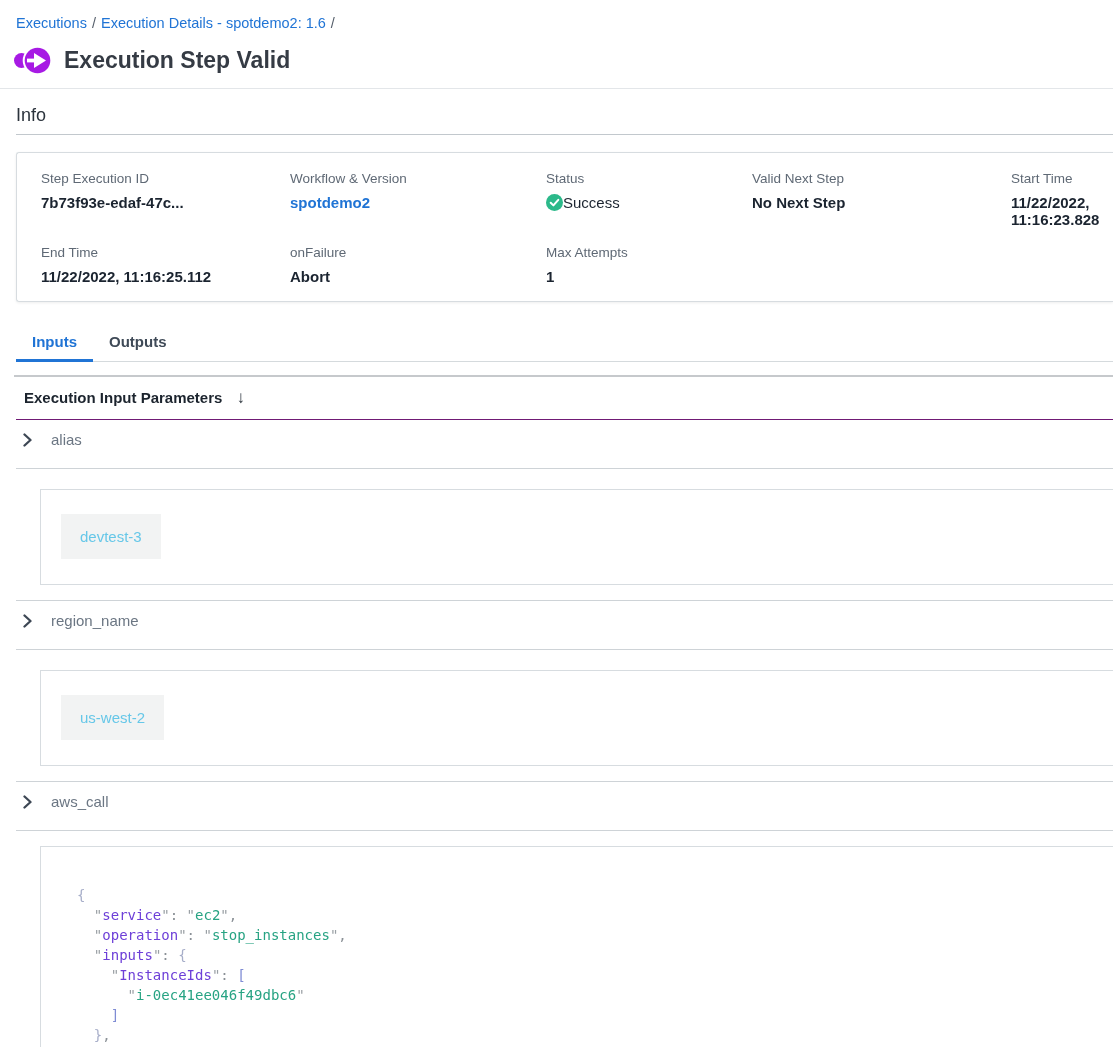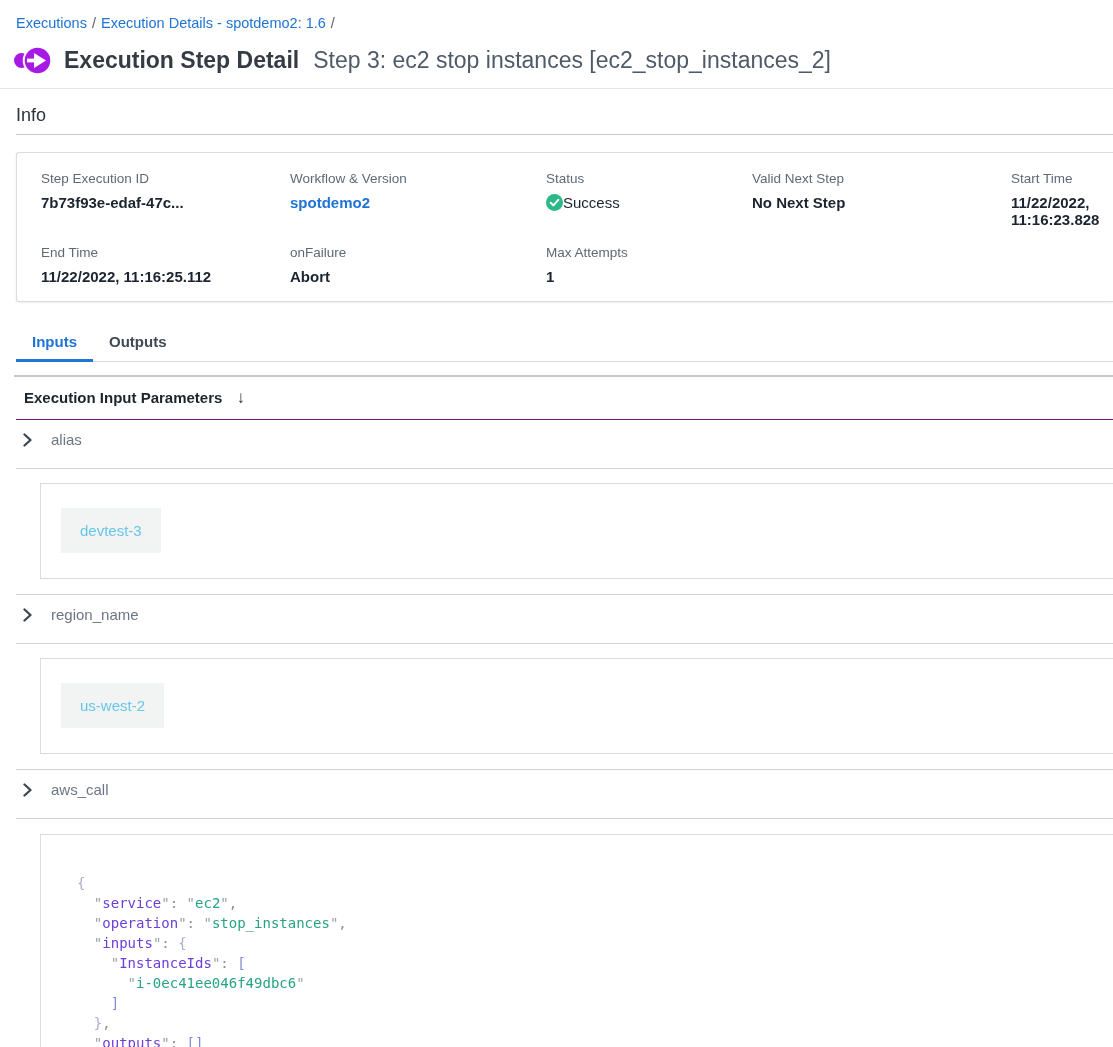--- a/index.html
+++ b/index.html
@@ -48,21 +48,21 @@
              gap:14px; border-bottom:1px solid #701a75; }
   .eip-label { font-size:15px; font-weight:700; color:#1c242e; }
   .arrow-down { font-size:17px; font-weight:700; color:#2b333c; cursor:pointer; line-height:1; }
 
   
   .param-header { margin-left:16px; padding:11px 8px 20px 6px; display:flex; align-items:center;
                   gap:18px; border-bottom:1px solid #ced3d7; cursor:pointer; }
   .param-header.bt { border-top:1px solid #ced3d7; }
   .chevron { width:11px; height:14px; flex:0 0 auto; }
   .param-label { font-size:15px; color:#6b7683; }
-  .param-box { margin:14px 0 15px 40px; width:1073px; border:1px solid #d7dce0;
+  .param-box { margin:20px 0 15px 40px; width:1073px; border:1px solid #d7dce0;
                border-right:none; padding:24px 0 24px 20px; min-height:96px; }
   .chip { display:inline-block; background:#f2f3f3; padding:14px 19px; font-size:15px;
           color:#66c7e8; cursor:pointer; }
 
   
   .code-box { margin:15px 0 0 40px; width:1073px; border:1px solid #d7dce0; border-right:none;
               padding:38px 0 20px 36px; height:280px; }
   .code-line { font-family:"DejaVu Sans Mono", monospace; font-size:14px; line-height:20px;
                white-space:pre; }
   .jw { color:#1b2430; }
@@ -81,22 +81,21 @@
 </div>
 
 <div class="title-row">
   <svg class="app-icon" viewBox="0 0 38 31">
     <circle cx="7.5" cy="15.5" r="7.5" fill="#a71ae4"></circle>
     <circle cx="23" cy="15.5" r="14.3" fill="#ffffff"></circle>
     <circle cx="23.5" cy="15.5" r="12.8" fill="#a71ae4"></circle>
     <polygon points="20,8 32,15.5 20,23" fill="#ffffff"></polygon>
     <rect x="13" y="13.6" width="9.5" height="3.8" fill="#ffffff"></rect>
   </svg>
-  <span class="page-title">Execution Step Detail</span>
-  <span class="page-subtitle">Step 3: ec2 stop instances [ec2_stop_instances_2]</span>
+  <span class="page-title">Execution Step Valid</span>
 </div>
 <hr class="title-divider">
 
 <div class="info-heading">Info</div>
 <hr class="info-divider">
 
 <div class="info-card">
   <div class="card-grid">
     <div>
       <div class="field-label">Step Execution ID</div>

